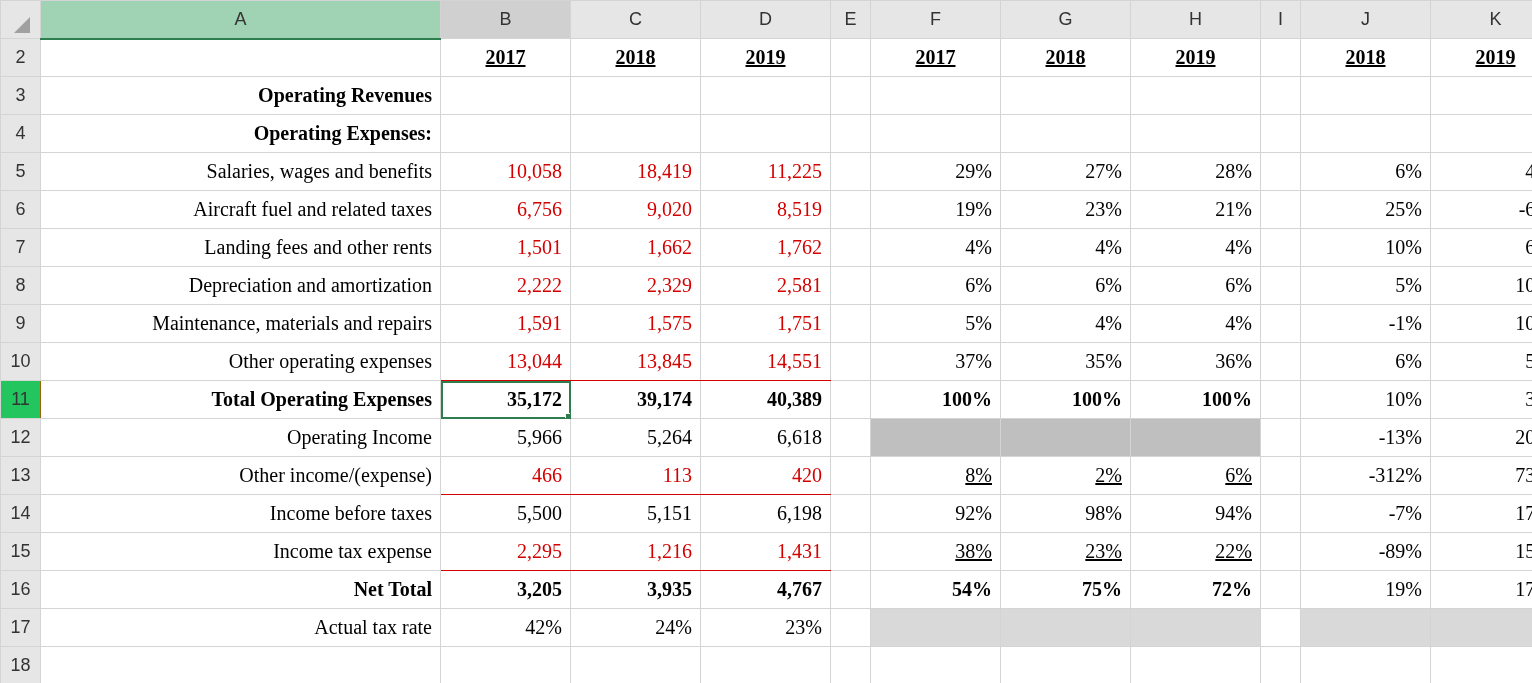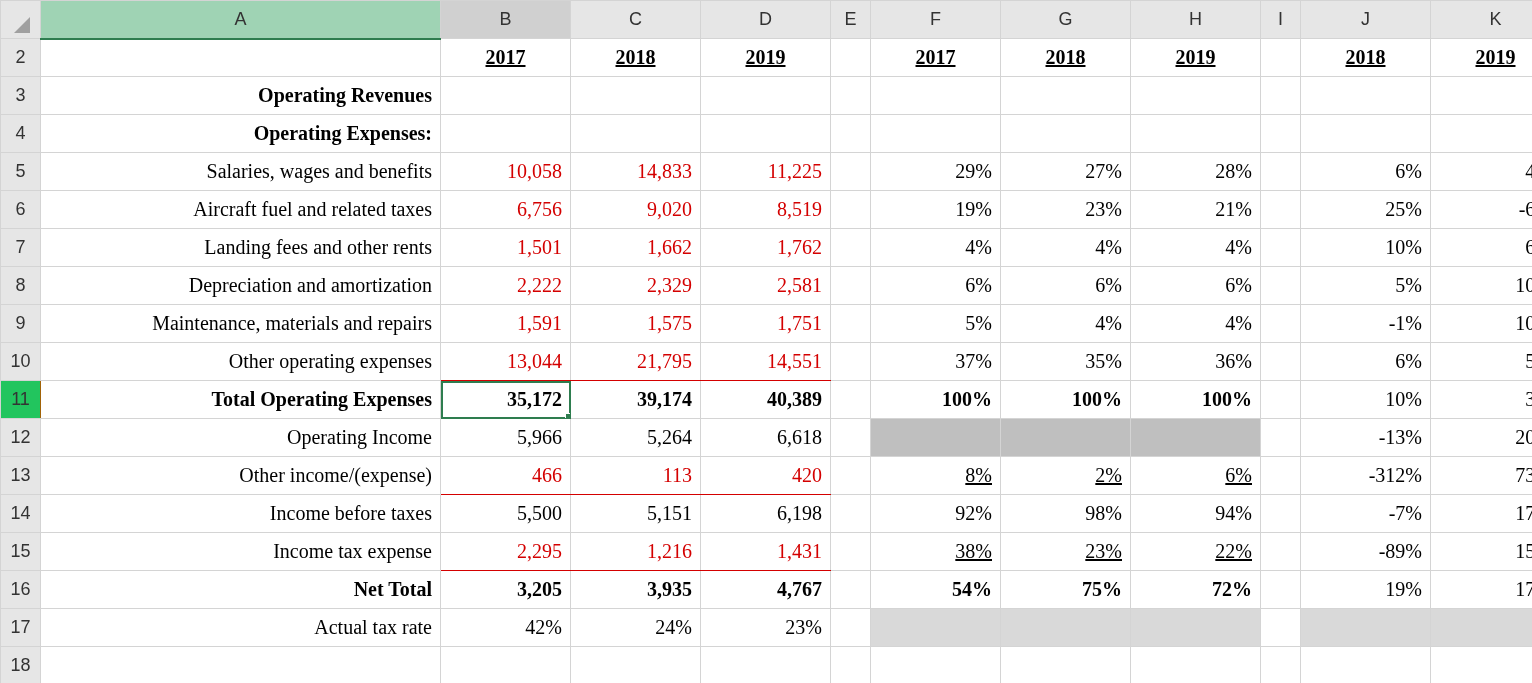--- a/index.html
+++ b/index.html
@@ -186,21 +186,21 @@
         <td></td>
     <td></td>
     <td></td>
         <td></td>
   </tr>
 
   <tr>
     <th class="row-header">5</th>
     <td class="text-left indent">Salaries, wages and benefits</td>
     <td class="text-right red">10,058</td>
-    <td class="text-right red">14,833</td>
+    <td class="text-right red">18,419</td>
     <td class="text-right red">11,225</td>
     <td></td>
     <td class="text-right">29%</td>
     <td class="text-right">27%</td>
     <td class="text-right">28%</td>
     <td></td>
     <td class="text-right">6%</td>
     <td class="text-right">4%</td>
   </tr>
 
@@ -261,21 +261,21 @@
     <td class="text-right">4%</td>
     <td></td>
     <td class="text-right">-1%</td>
     <td class="text-right">10%</td>
   </tr>
 
   <tr>
     <th class="row-header">10</th>
     <td class="text-left indent">Other operating expenses</td>
     <td class="text-right red underline-bottom">13,044</td>
-    <td class="text-right red underline-bottom">21,795</td>
+    <td class="text-right red underline-bottom">13,845</td>
     <td class="text-right red underline-bottom">14,551</td>
     <td></td>
     <td class="text-right">37%</td>
     <td class="text-right">35%</td>
     <td class="text-right">36%</td>
     <td></td>
     <td class="text-right">6%</td>
     <td class="text-right">5%</td>
   </tr>
 

